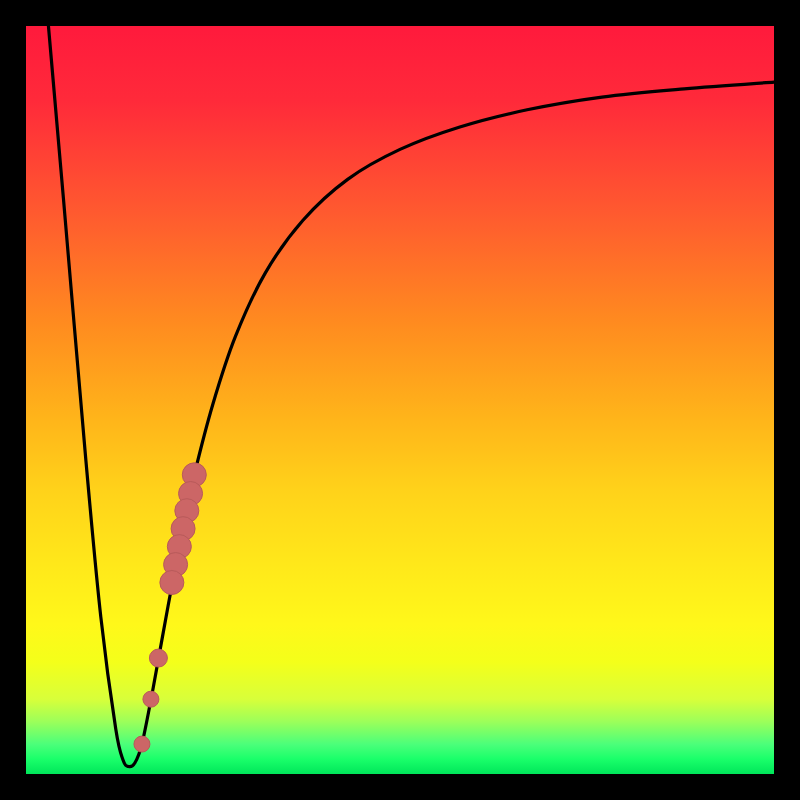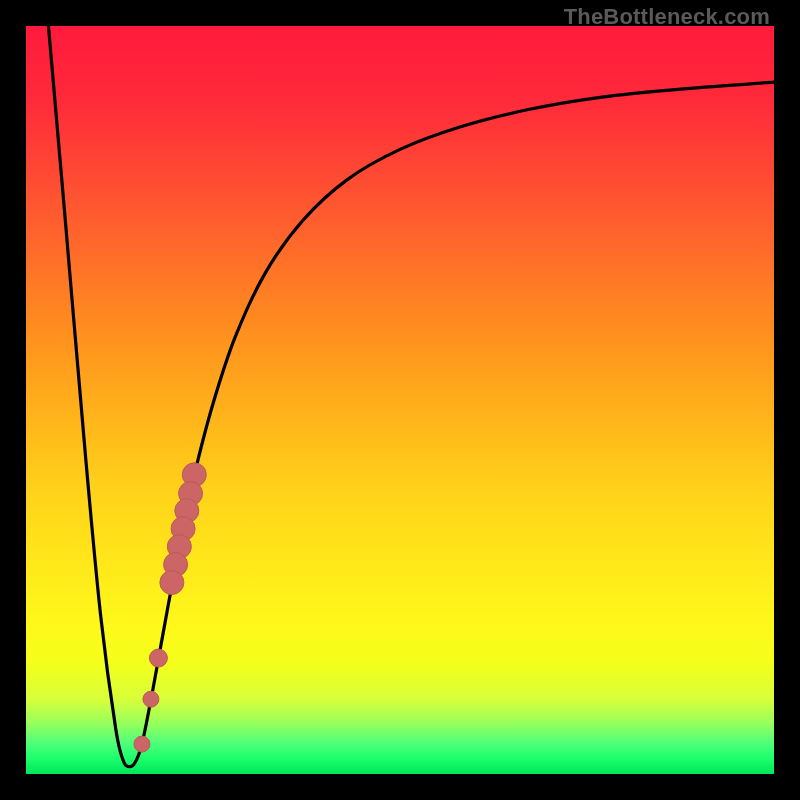--- a/index.html
+++ b/index.html
@@ -64,14 +64,13 @@
           <circle cx="157.08" cy="502.66" r="12" fill="#cc6666" stroke="#b85a5a" stroke-width="1"></circle>
           <circle cx="153.34" cy="520.61" r="12" fill="#cc6666" stroke="#b85a5a" stroke-width="1"></circle>
           <circle cx="149.60" cy="538.56" r="12" fill="#cc6666" stroke="#b85a5a" stroke-width="1"></circle>
           <circle cx="145.86" cy="556.51" r="12" fill="#cc6666" stroke="#b85a5a" stroke-width="1"></circle>
           <circle cx="132.40" cy="632.06" r="9" fill="#cc6666" stroke="#b85a5a" stroke-width="1"></circle>
           <circle cx="124.92" cy="673.20" r="8" fill="#cc6666" stroke="#b85a5a" stroke-width="1"></circle>
           <circle cx="115.94" cy="718.08" r="8" fill="#cc6666" stroke="#b85a5a" stroke-width="1"></circle>
         </g>
     </svg>
   </div>
-  <div class="watermark">TheBottleneck.com</div>
 </div>
 
 </body></html>

